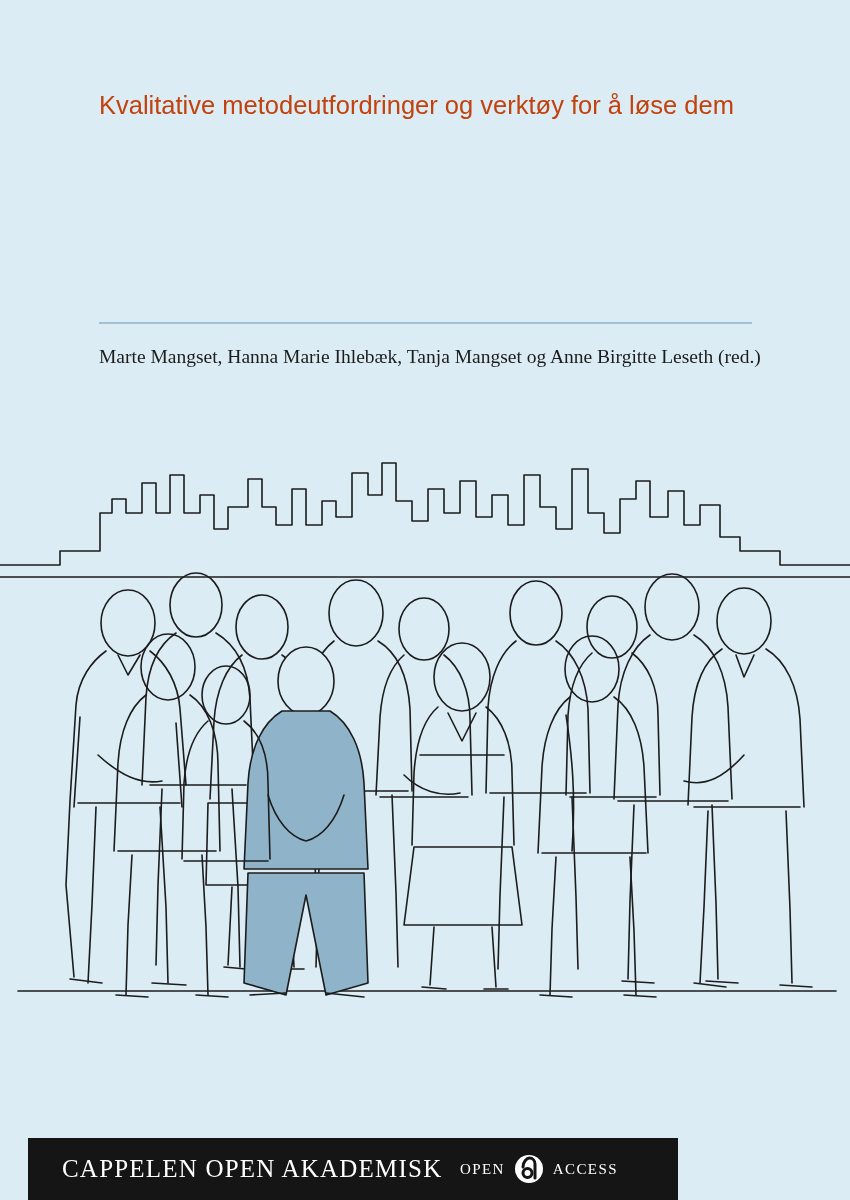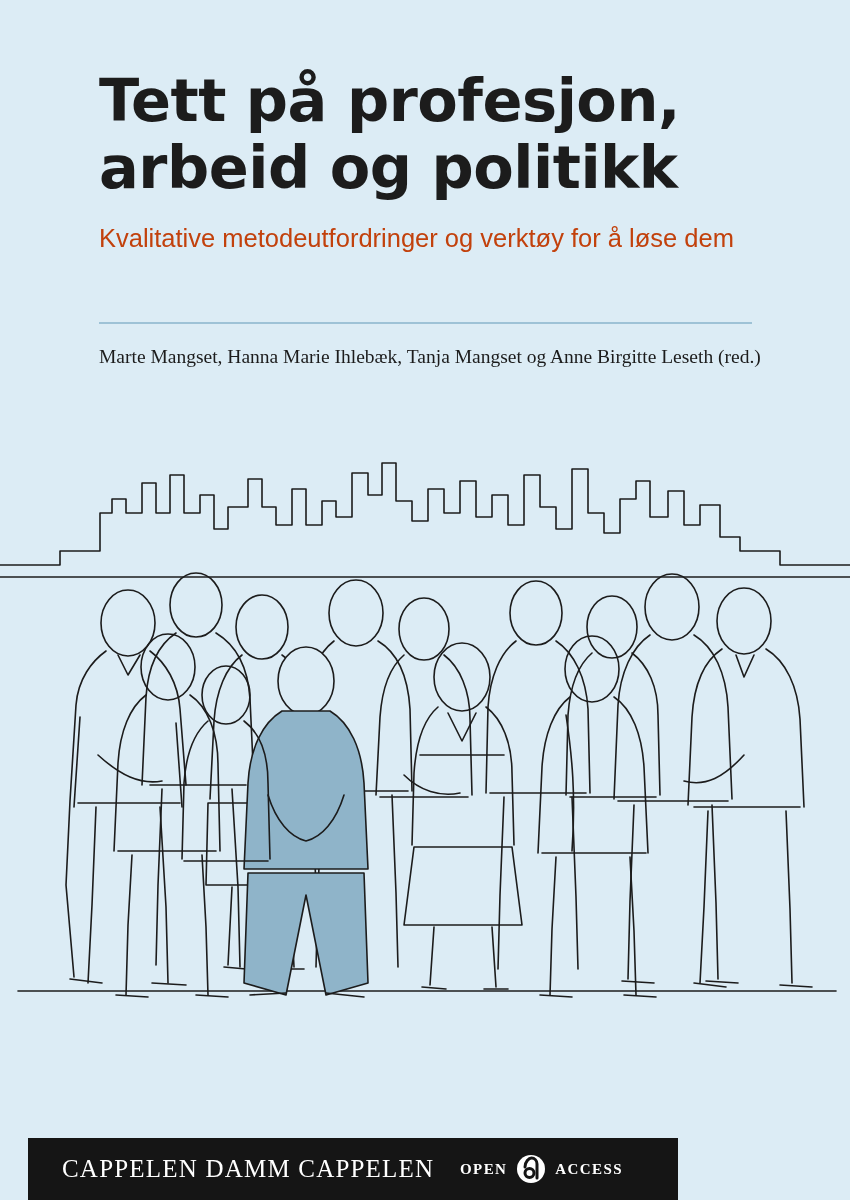--- a/index.html
+++ b/index.html
@@ -103,35 +103,32 @@
     top: 14px;
     display: flex;
     align-items: center;
     gap: 9px;
     color: #ffffff;
   }
   .oa-text {
     font-family: "Liberation Serif", serif;
     font-size: 15px;
     letter-spacing: 1.4px;
-    font-weight: bold;
   }
   .oa-logo {
     width: 30px;
     height: 34px;
   }
 </style>
 </head>
 <body>
 
 <div class="cover">
 
   <div class="title-block">
-    <h1 class="book-title">Tett på profesjon,
-arbeid og politikk</h1>
     <p class="book-subtitle">Kvalitative metodeutfordringer og verktøy for å løse dem</p>
   </div>
 
   <div class="rule"></div>
 
   <div class="editors">Marte Mangset, Hanna Marie Ihlebæk, Tanja Mangset og Anne Birgitte Leseth (red.)</div>
 
   <svg class="illustration" viewBox="0 0 850 580" xmlns="http://www.w3.org/2000/svg">
     <g fill="none" stroke="#1c1c1c" stroke-width="1.6" stroke-linecap="round" stroke-linejoin="round">
 
@@ -291,21 +288,21 @@
       </g>
 
       <path d="M98 300 C120 320 140 330 162 326"></path>
       <path d="M744 300 C724 322 706 332 684 326"></path>
       <path d="M404 320 C420 336 440 342 460 338"></path>
     </g>
   </svg>
 
   <div class="footer">
     <div class="footer-bar"></div>
-    <div class="publisher">CAPPELEN DAMM CAPPELEN</div>
+    <div class="publisher">CAPPELEN OPEN AKADEMISK</div>
     <div class="oa-group">
       <span class="oa-text">OPEN</span>
       <svg class="oa-logo" viewBox="0 0 30 34" xmlns="http://www.w3.org/2000/svg">
         <circle cx="15" cy="17" r="14" fill="#ffffff"></circle>
         <path d="M9 15 C9 9.5 13 6 15.5 6 C18.5 6 21 8.5 21 12 L21 26" fill="none" stroke="#151515" stroke-width="3" stroke-linecap="round"></path>
         <circle cx="13.5" cy="21" r="4.5" fill="none" stroke="#151515" stroke-width="3"></circle>
       </svg>
       <span class="oa-text">ACCESS</span>
     </div>
   </div>

